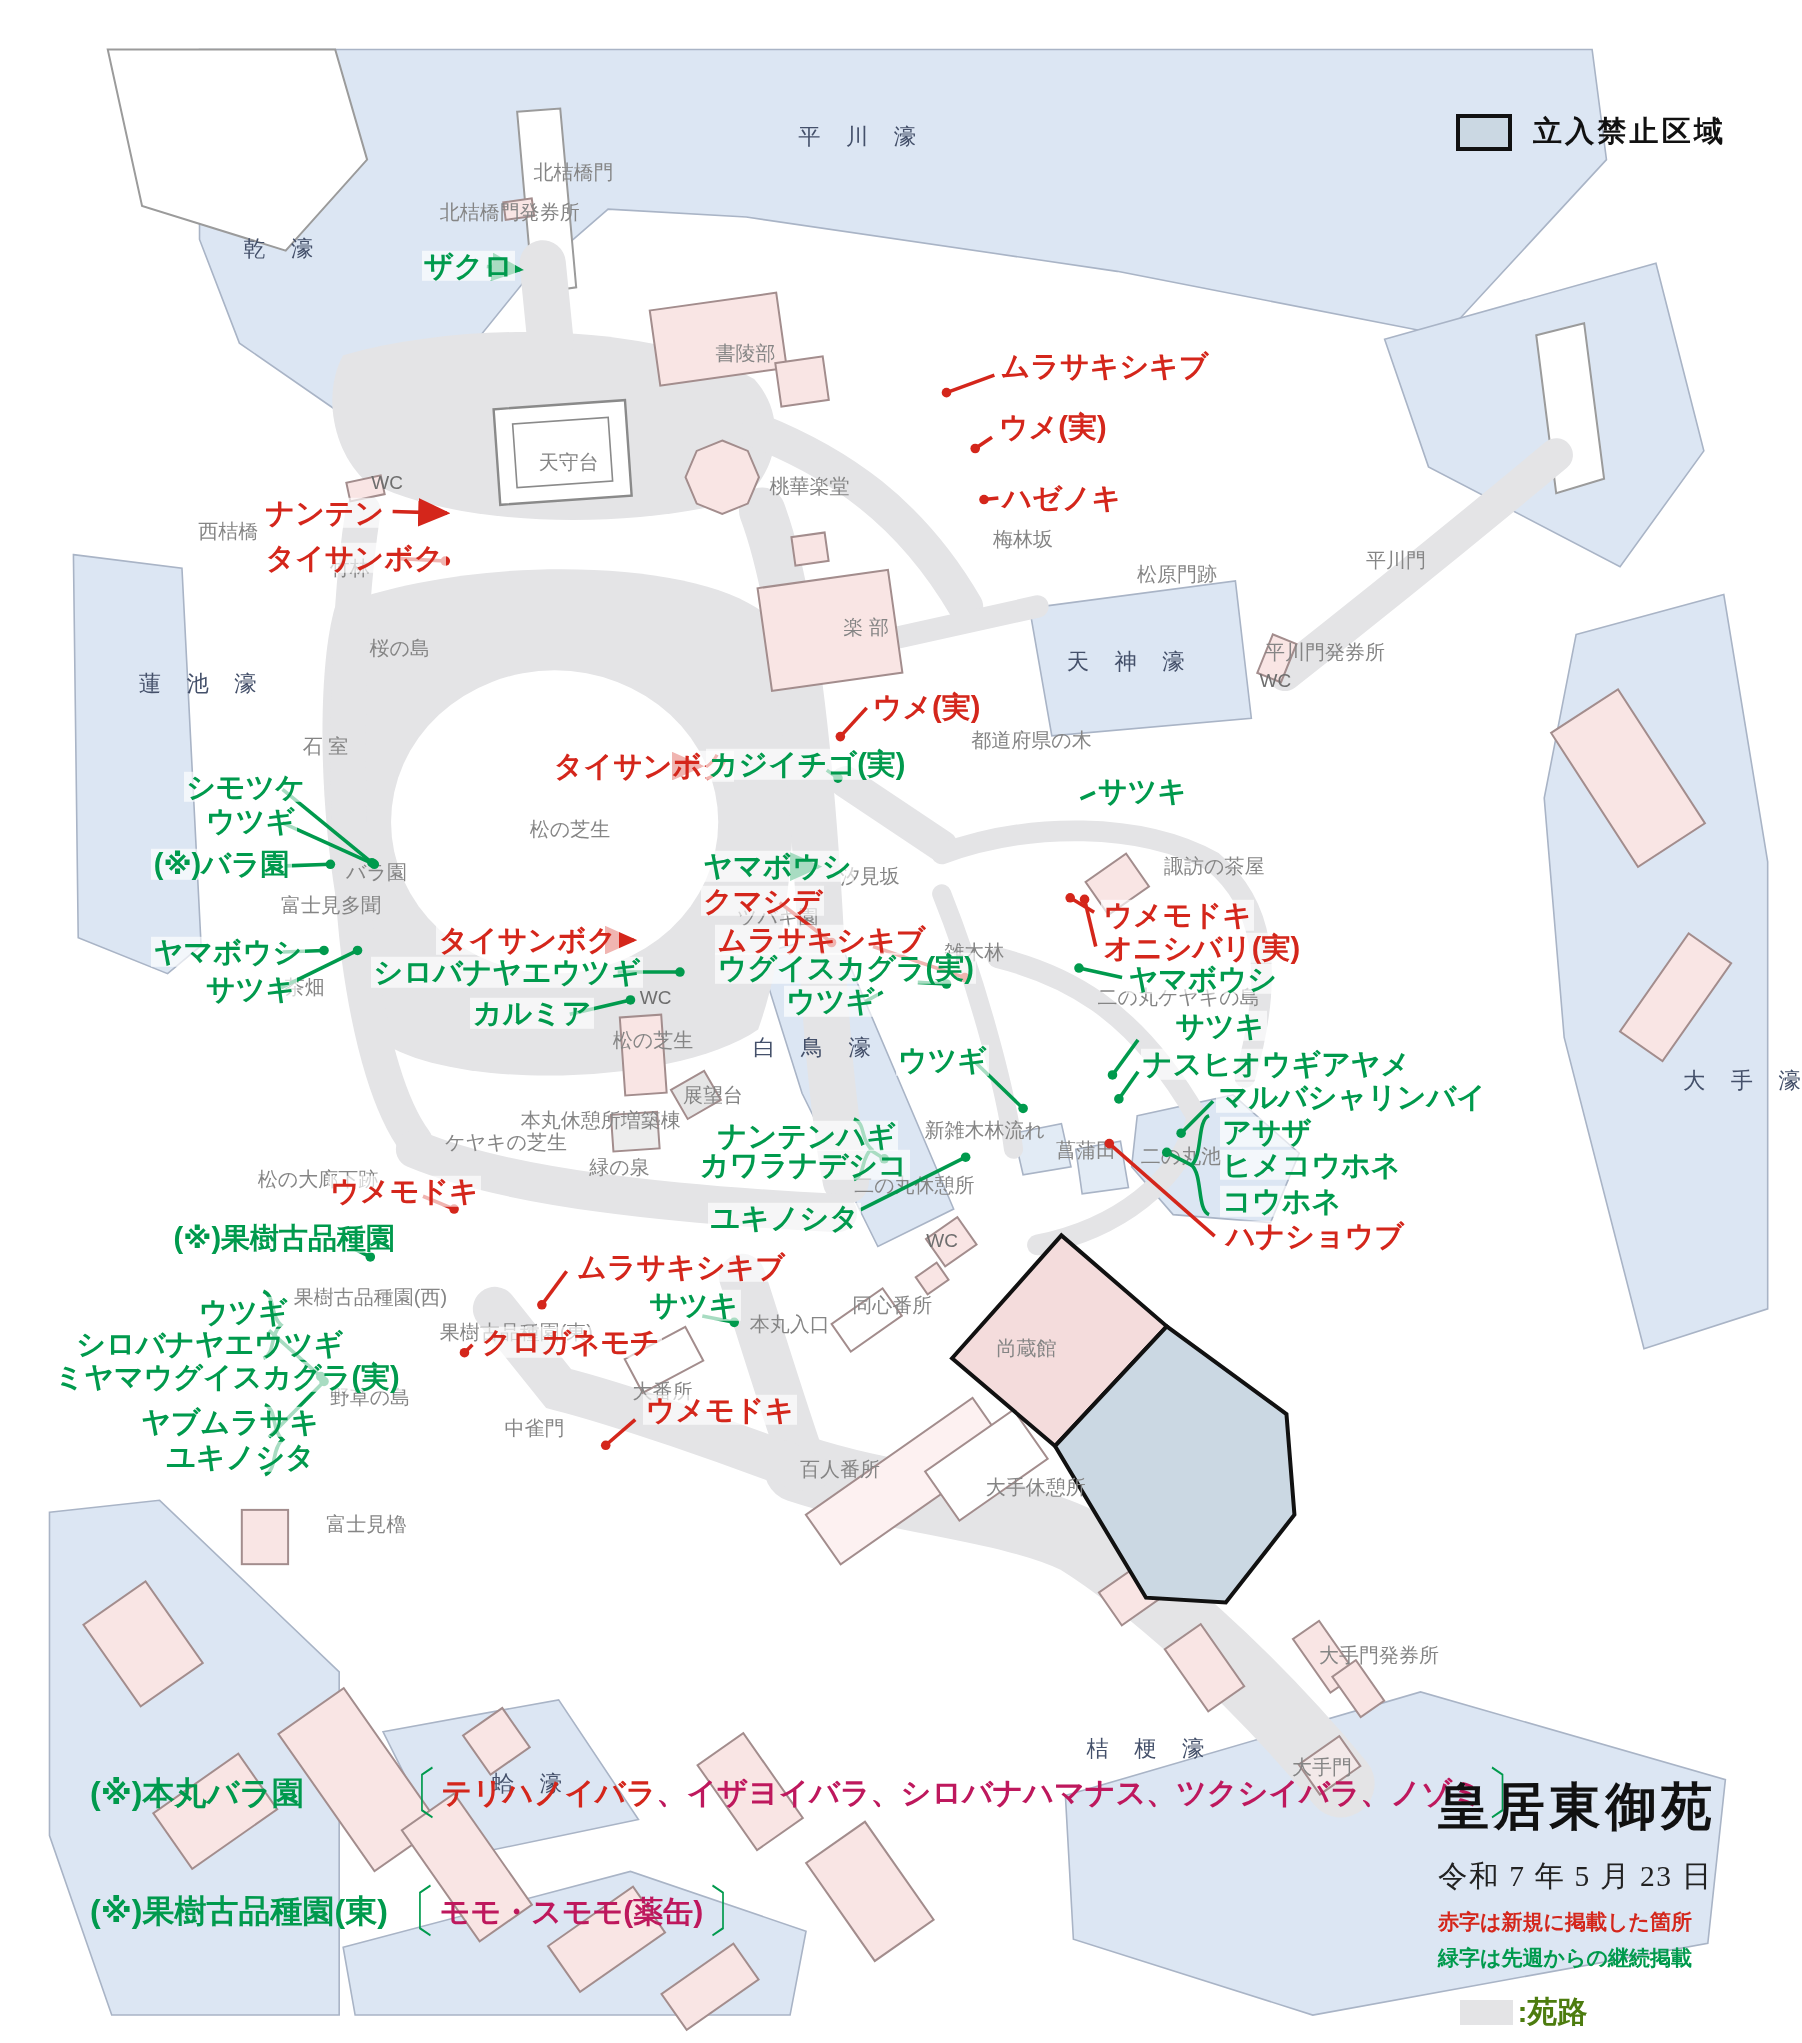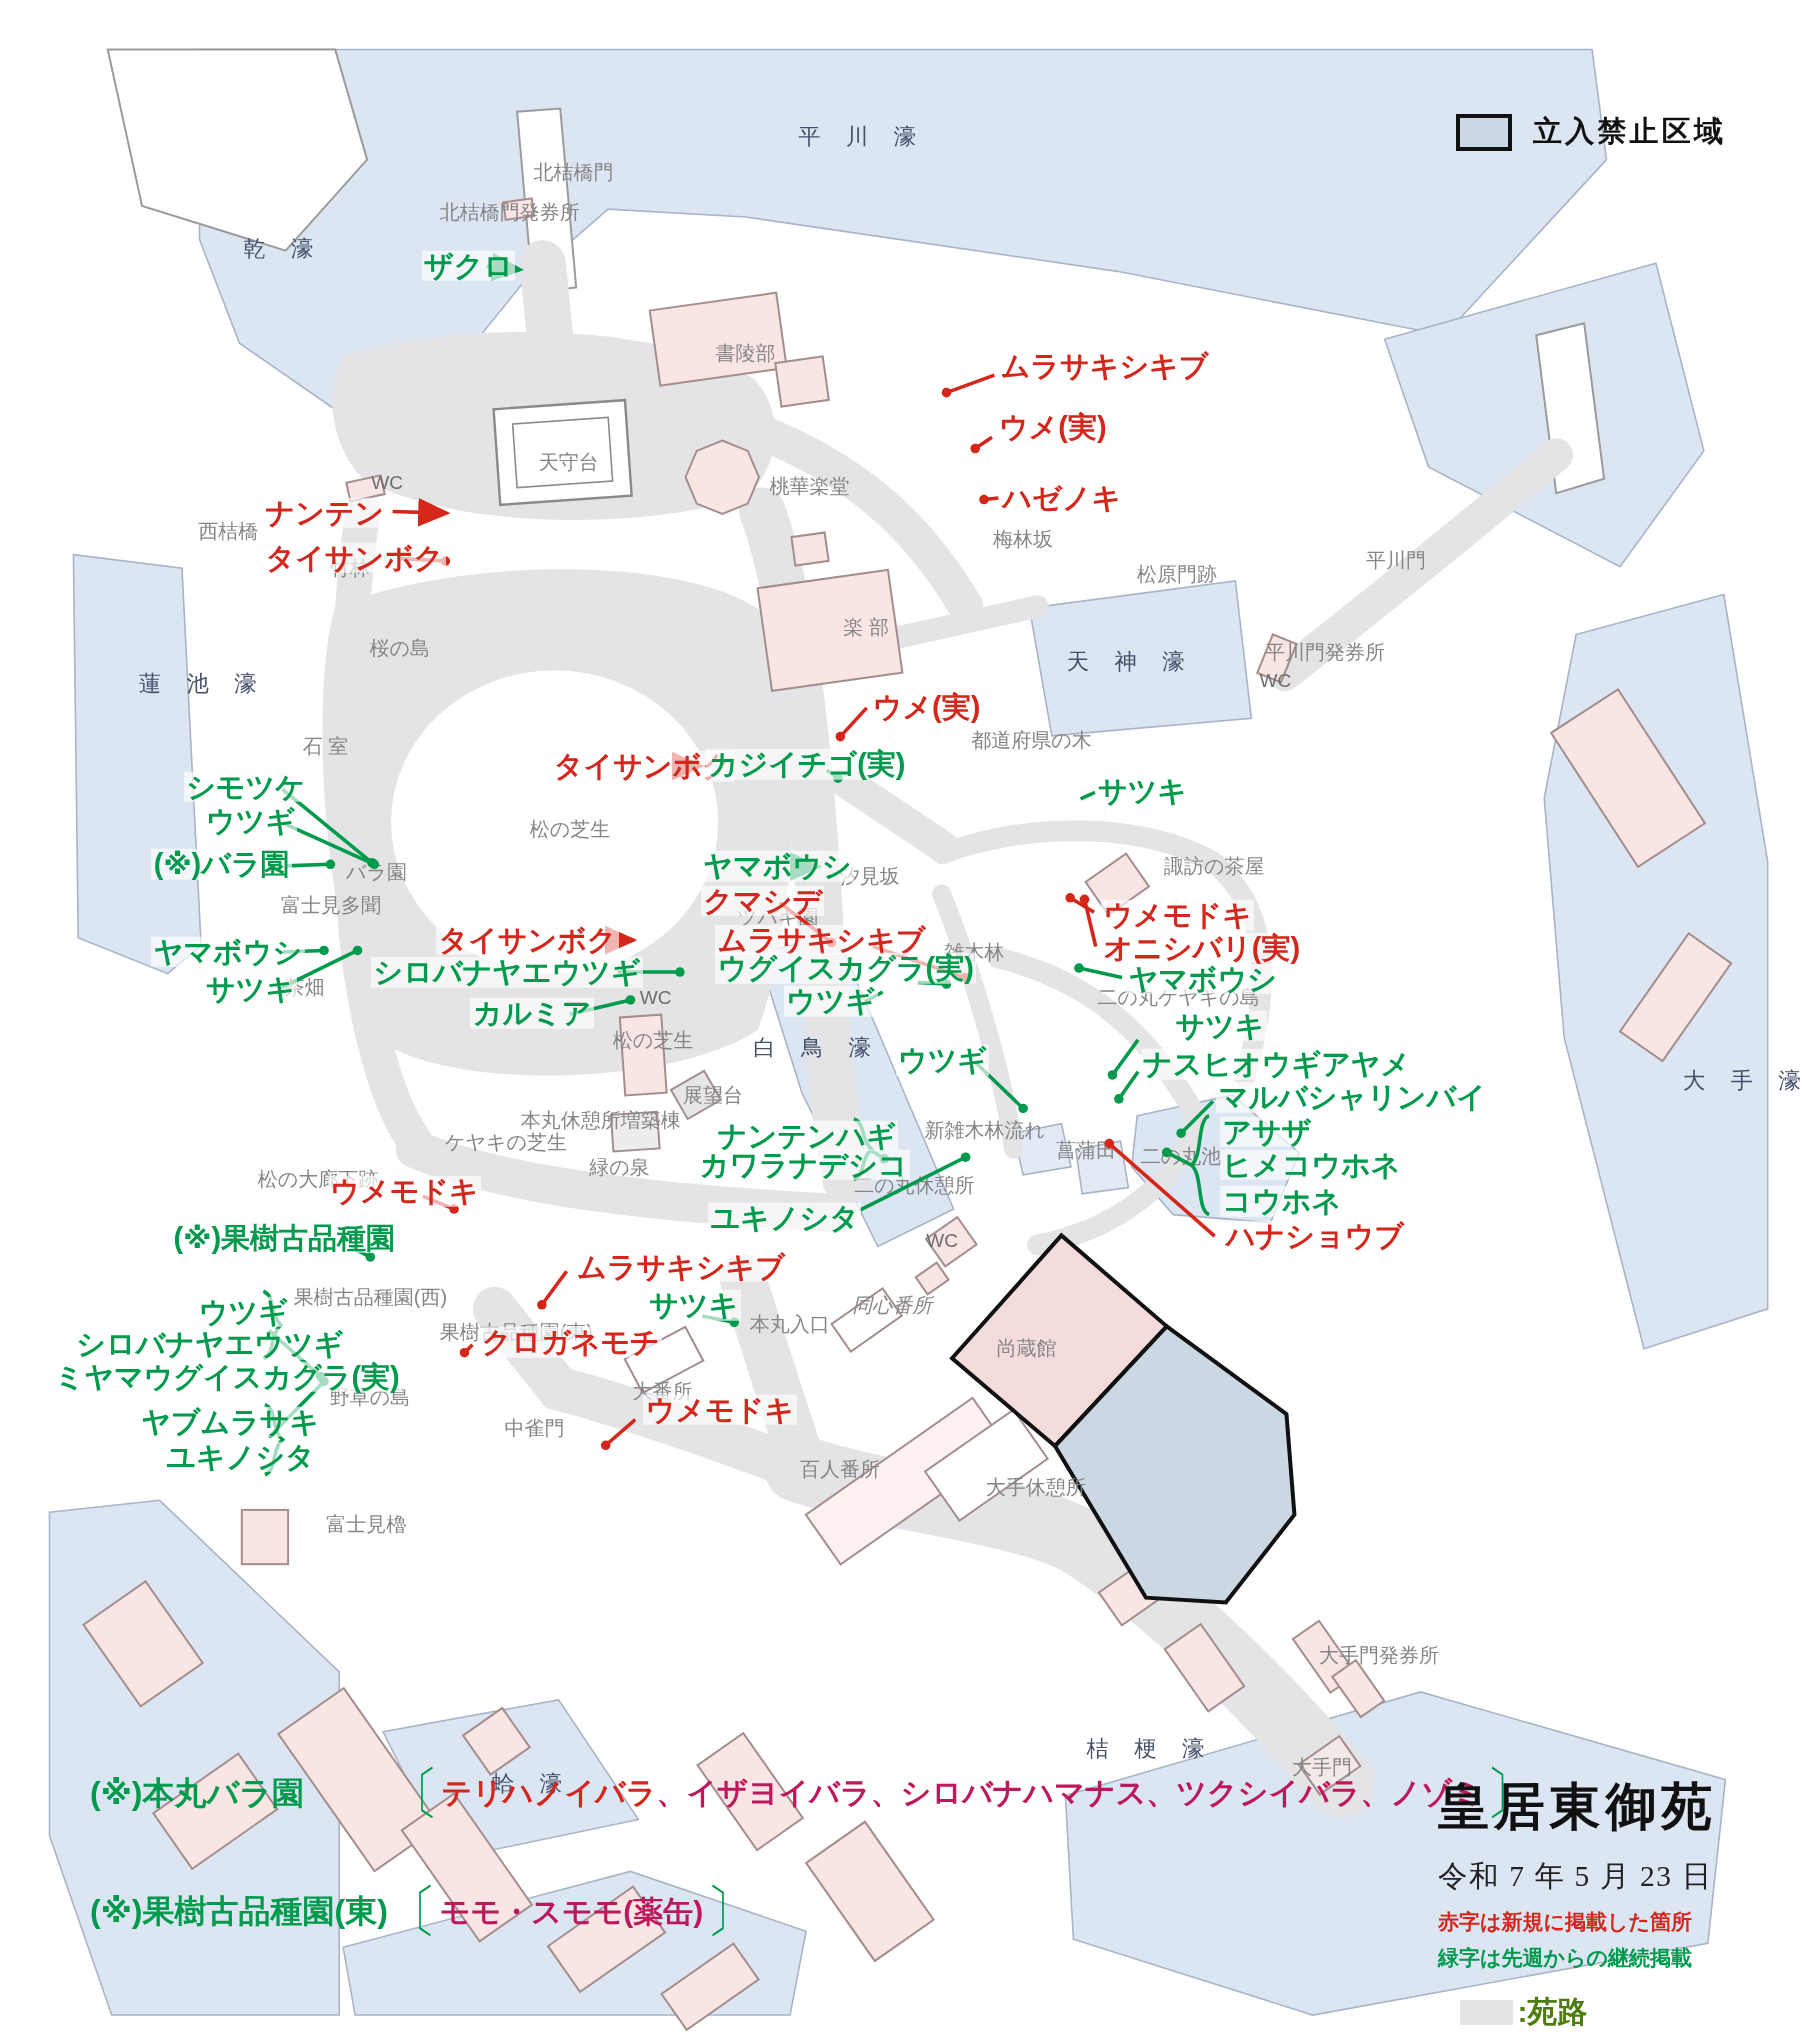--- a/index.html
+++ b/index.html
@@ -334,21 +334,21 @@
     <div class="place fac" style="left: 24.7%; top: 55.9%;">ケヤキの芝生</div>
     <div class="place fac" style="left: 32.7%; top: 57.1%;">緑の泉</div>
     <div class="place fac" style="left: 47.4%; top: 58%;">二の丸休憩所</div>
     <div class="place fac" style="left: 51.3%; top: 55.3%;">新雑木林流れ</div>
     <div class="place fac" style="left: 58.6%; top: 56.3%;">菖蒲田</div>
     <div class="place fac" style="left: 63.3%; top: 56.6%;">二の丸池</div>
     <div class="place fac" style="left: 14.3%; top: 57.7%;">松の大廊下跡</div>
     <div class="place fac" style="left: 16.3%; top: 63.5%;">果樹古品種園(西)</div>
     <div class="place fac" style="left: 24.4%; top: 65.2%;">果樹古品種園(東)</div>
     <div class="place fac" style="left: 18.3%; top: 68.4%;">野草の島</div>
-    <div class="place fac" style="left: 47.3%; top: 63.9%; font-style: italic;">同心番所</div>
+    <div class="place fac" style="left: 47.3%; top: 63.9%;">同心番所</div>
     <div class="place fac" style="left: 41.6%; top: 64.8%;">本丸入口</div>
     <div class="place fac" style="left: 35.1%; top: 68.1%;">大番所</div>
     <div class="place fac" style="left: 28%; top: 69.9%;">中雀門</div>
     <div class="place fac" style="left: 44.4%; top: 71.9%;">百人番所</div>
     <div class="place fac" style="left: 55.3%; top: 66%;">尚蔵館</div>
     <div class="place fac" style="left: 54.7%; top: 72.8%;">大手休憩所</div>
     <div class="place fac" style="left: 73.2%; top: 81%;">大手門発券所</div>
     <div class="place fac" style="left: 71.7%; top: 86.5%;">大手門</div>
     <div class="place fac" style="left: 18.1%; top: 74.6%;">富士見櫓</div>
     <div class="place wc" style="left: 20.6%; top: 23.6%;">WC</div>

